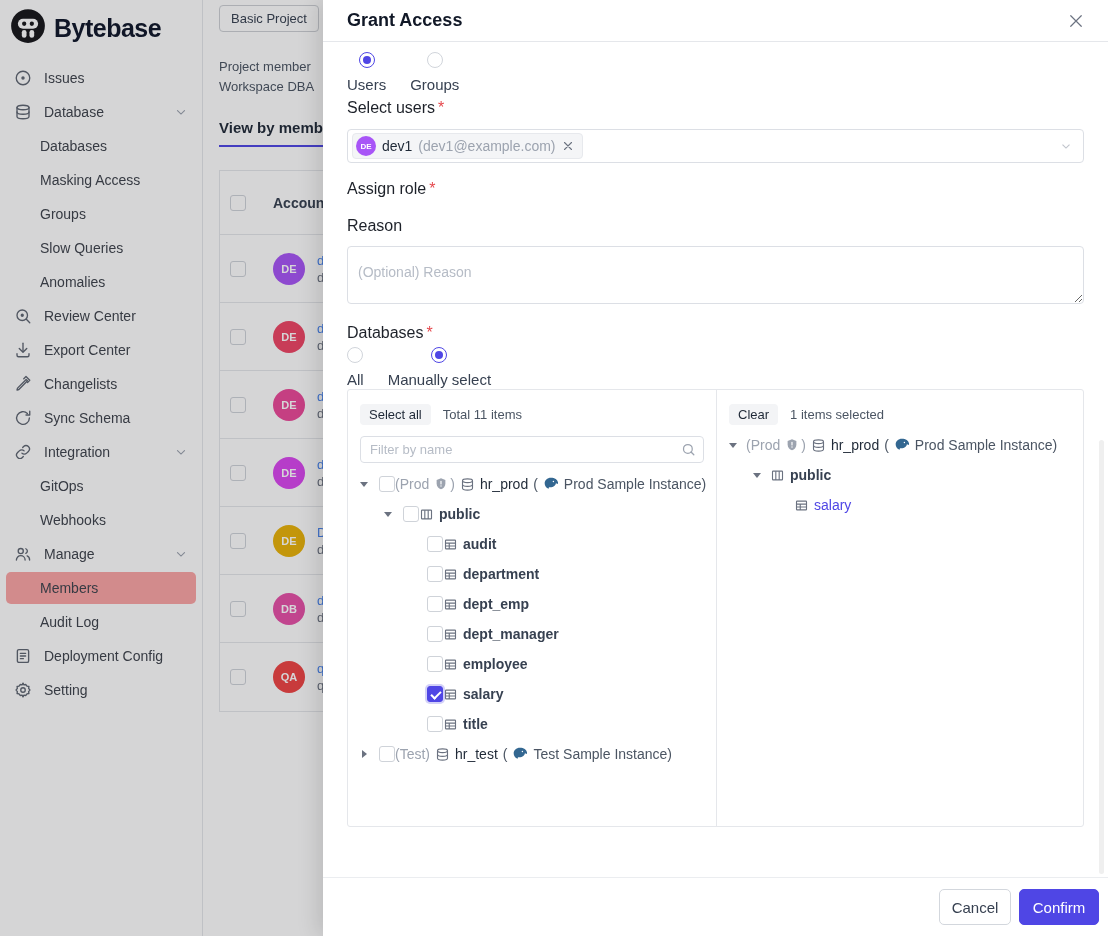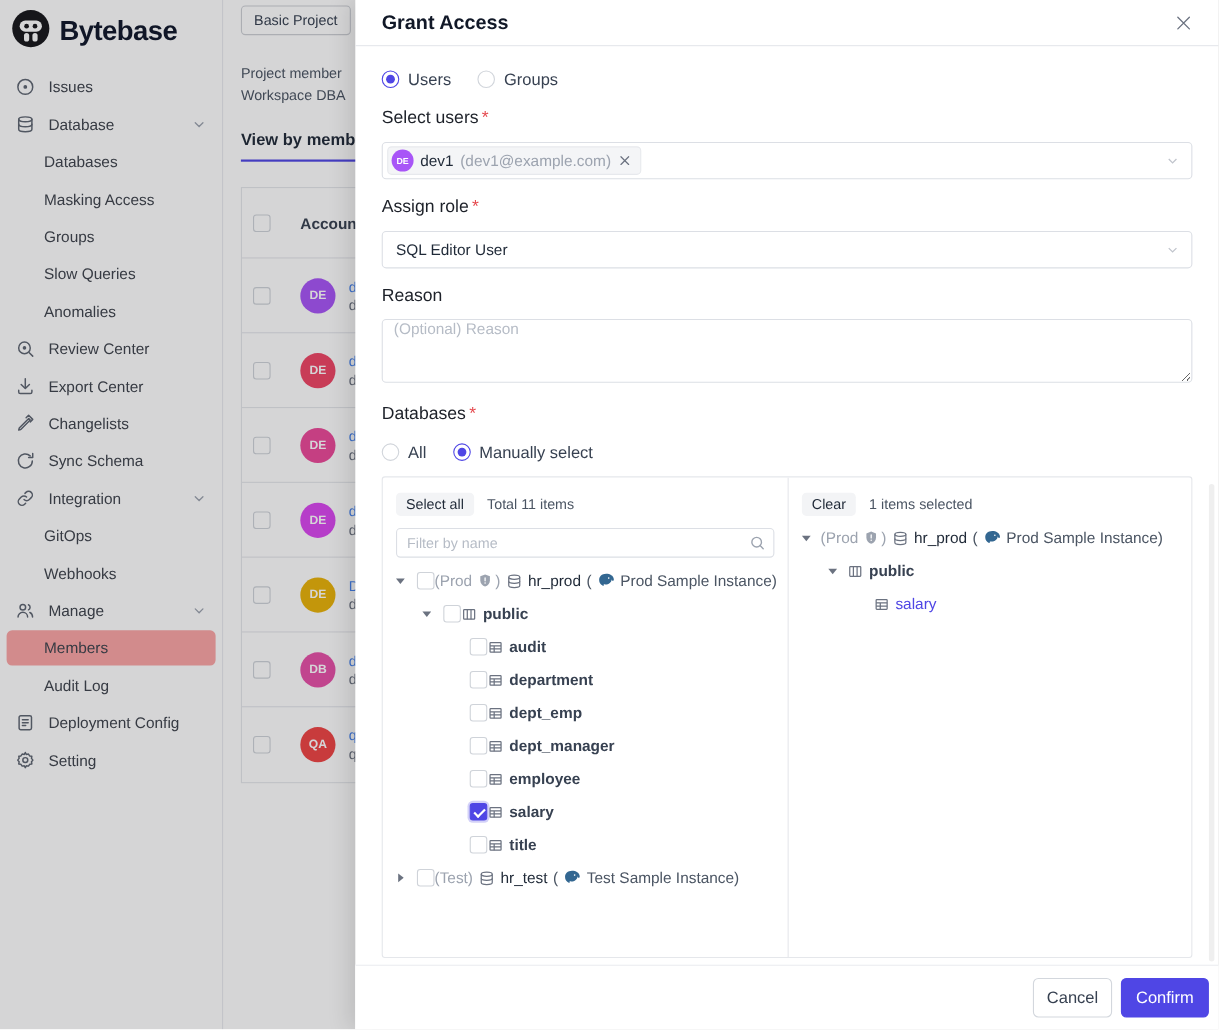--- a/index.html
+++ b/index.html
@@ -43,36 +43,36 @@
   .dr-header { position:absolute; left:0; top:0; right:0; height:42px; display:flex; align-items:center; padding:0 22px 0 24px; border-bottom:1px solid #e5e7eb; }
   .dr-title { font-size:18px; font-weight:600; color:#111827; }
   .dr-close { margin-left:auto; width:20px; height:20px; color:#6b7280; cursor:pointer; display:flex; align-items:center; justify-content:center; }
   .dr-body { position:absolute; left:0; top:42px; right:0; bottom:59px; padding:20px 24px 0 24px; overflow:hidden; }
   .dr-footer { position:absolute; left:0; bottom:0; right:0; height:59px; border-top:1px solid #ebedf0; display:flex; align-items:center; justify-content:flex-end; padding-right:9px; background:#fff; }
   .btn { height:36px; border-radius:5px; font-size:15px; display:inline-flex; align-items:center; justify-content:center; cursor:pointer; }
   .btn-cancel { width:72px; background:#fff; border:1px solid #d3d7dd; color:#374151; margin-right:8px; }
   .btn-confirm { width:80px; background:#4f46e5; border:1px solid #4f46e5; color:#fff; font-weight:500; }
 
   .radio-row { display:flex; align-items:center; gap:24px; height:20px; }
-  .radio { display:flex; align-items:center; gap:8px; font-size:15px; color:#374151; cursor:pointer; }
+  .radio { display:flex; align-items:center; gap:8px; font-size:15px; color:#374151; cursor:pointer;flex-direction:column; }
   .rdot { width:16px; height:16px; border-radius:50%; border:1px solid #d1d5db; background:#fff; position:relative; flex:0 0 16px; }
   .rdot.on { border-color:#4f46e5; }
   .rdot.on::after { content:""; position:absolute; left:3px; top:3px; width:8px; height:8px; border-radius:50%; background:#4f46e5; }
 
   .fld-label { margin-top:17px; font-size:16px; font-weight:500; color:#1d2129; height:20px; }
   .req { color:#e5484d; margin-left:3px; }
   .sel { margin-top:10px; height:34px; border:1px solid #dcdfe5; border-radius:4px; display:flex; align-items:center; padding:0 10px 0 4px; position:relative; background:#fff; }
   .sel .sel-text { font-size:14px; color:#1f2937; margin-left:8px; }
   .sel .suffix { margin-left:auto; color:#c0c4cc; display:flex; }
   .chip { display:flex; align-items:center; gap:6px; background:#f4f5f7; border:1px solid #e7e9ed; border-radius:4px; height:26px; padding:0 8px 0 3px; }
   .chip .chip-avatar { width:20px; height:20px; border-radius:50%; color:#fff; font-size:8px; font-weight:700; display:flex; align-items:center; justify-content:center; }
   .chip .chip-name { font-size:14px; color:#1f2937; }
   .chip .chip-email { font-size:14px; color:#9ca3af; }
   .chip .chip-x { color:#6b7280; display:flex; cursor:pointer; }
-  textarea.reason { margin-top:9px; width:100%; height:58px; border:1px solid #dcdfe5; border-radius:4px; padding:0 10px; font-size:14px; font-family:"Liberation Sans", sans-serif; color:#1f2937; resize:vertical; outline:none; display:block; }
+  textarea.reason { margin-top:9px; width:100%; height:58px; border:1px solid #dcdfe5; border-radius:4px; padding:17px 10px; font-size:14px; font-family:"Liberation Sans", sans-serif; color:#1f2937; resize:vertical; outline:none; display:block; }
   textarea.reason::placeholder { color:#b6bcc6; }
   .scope-row { margin-top:13px; }
 
   .picker { margin-top:12px; height:438px; border:1px solid #e5e7eb; border-radius:3px; display:flex; overflow:hidden; }
   .p-left { width:369px; border-right:1px solid #e5e7eb; padding:12px 0 0 0; overflow:hidden; }
   .p-right { flex:1; padding:12px 0 0 0; overflow:hidden; }
   .p-controls { display:flex; align-items:center; gap:12px; padding:0 12px; height:24px; }
   .mini-btn { background:#f3f4f6; border-radius:4px; padding:3px 9px; font-size:13px; color:#1f2937; cursor:pointer; white-space:nowrap; }
   .p-count { font-size:13px; color:#4b5563; white-space:nowrap; }
   .filter-wrap { margin:10px 12px 0 12px; position:relative; }
@@ -370,28 +370,20 @@
           </span>
         </span>
         <span class="suffix">
           <svg width="14" height="14" viewBox="0 0 24 24" fill="none" stroke="currentColor" stroke-width="2">
               <path d="M6 9.5l6 6 6-6"></path>
             </svg>
         </span>
       </div>
 
       <div class="fld-label"><span>Assign role</span><span class="req">*</span></div>
-      <div class="sel">
-        <span class="sel-text">SQL Editor User</span>
-        <span class="suffix">
-          <svg width="14" height="14" viewBox="0 0 24 24" fill="none" stroke="currentColor" stroke-width="2">
-              <path d="M6 9.5l6 6 6-6"></path>
-            </svg>
-        </span>
-      </div>
 
       <div class="fld-label">Reason</div>
       <textarea class="reason" placeholder="(Optional) Reason" style=""></textarea>
 
       <div class="fld-label" style="margin-top:20px"><span>Databases</span><span class="req">*</span></div>
       <div class="radio-row scope-row">
         <span class="radio">
           <span class="rdot"></span>
           <span>All</span>
         </span>

